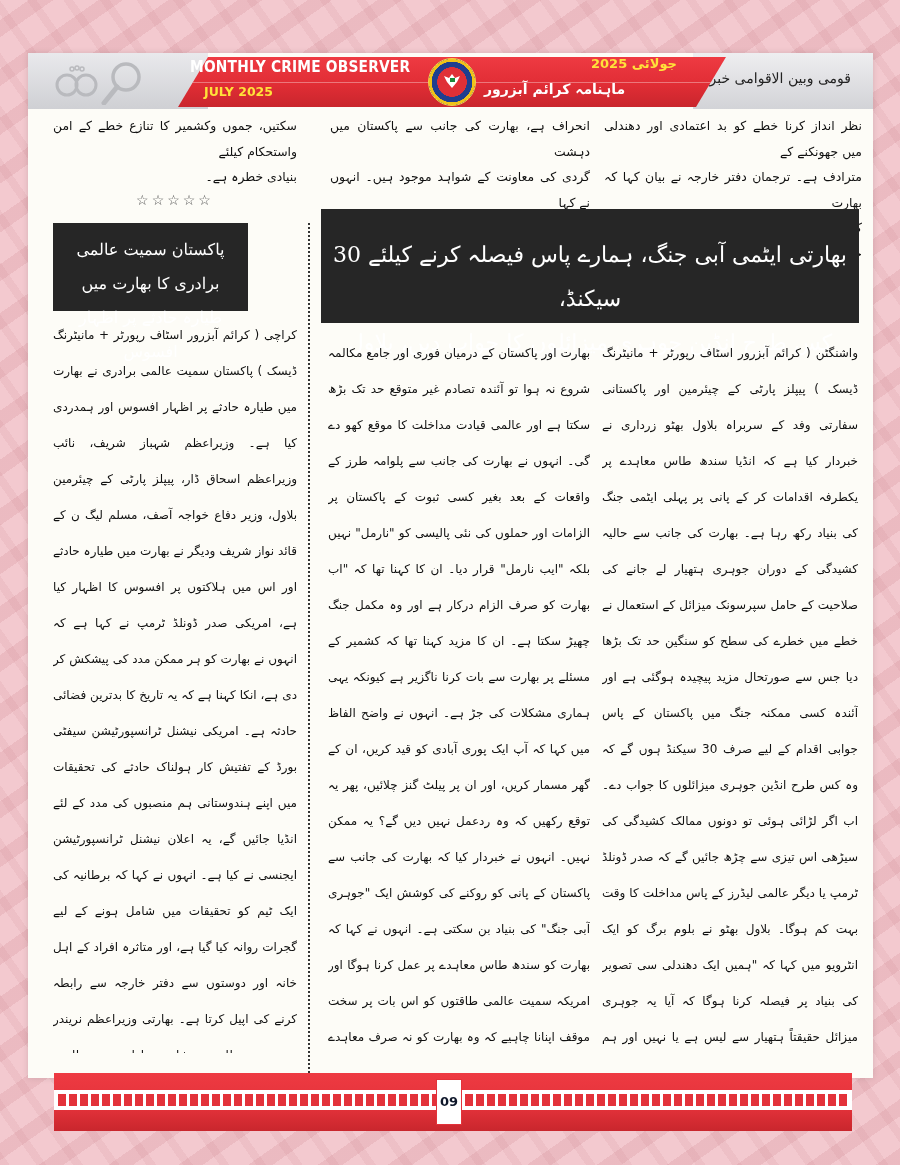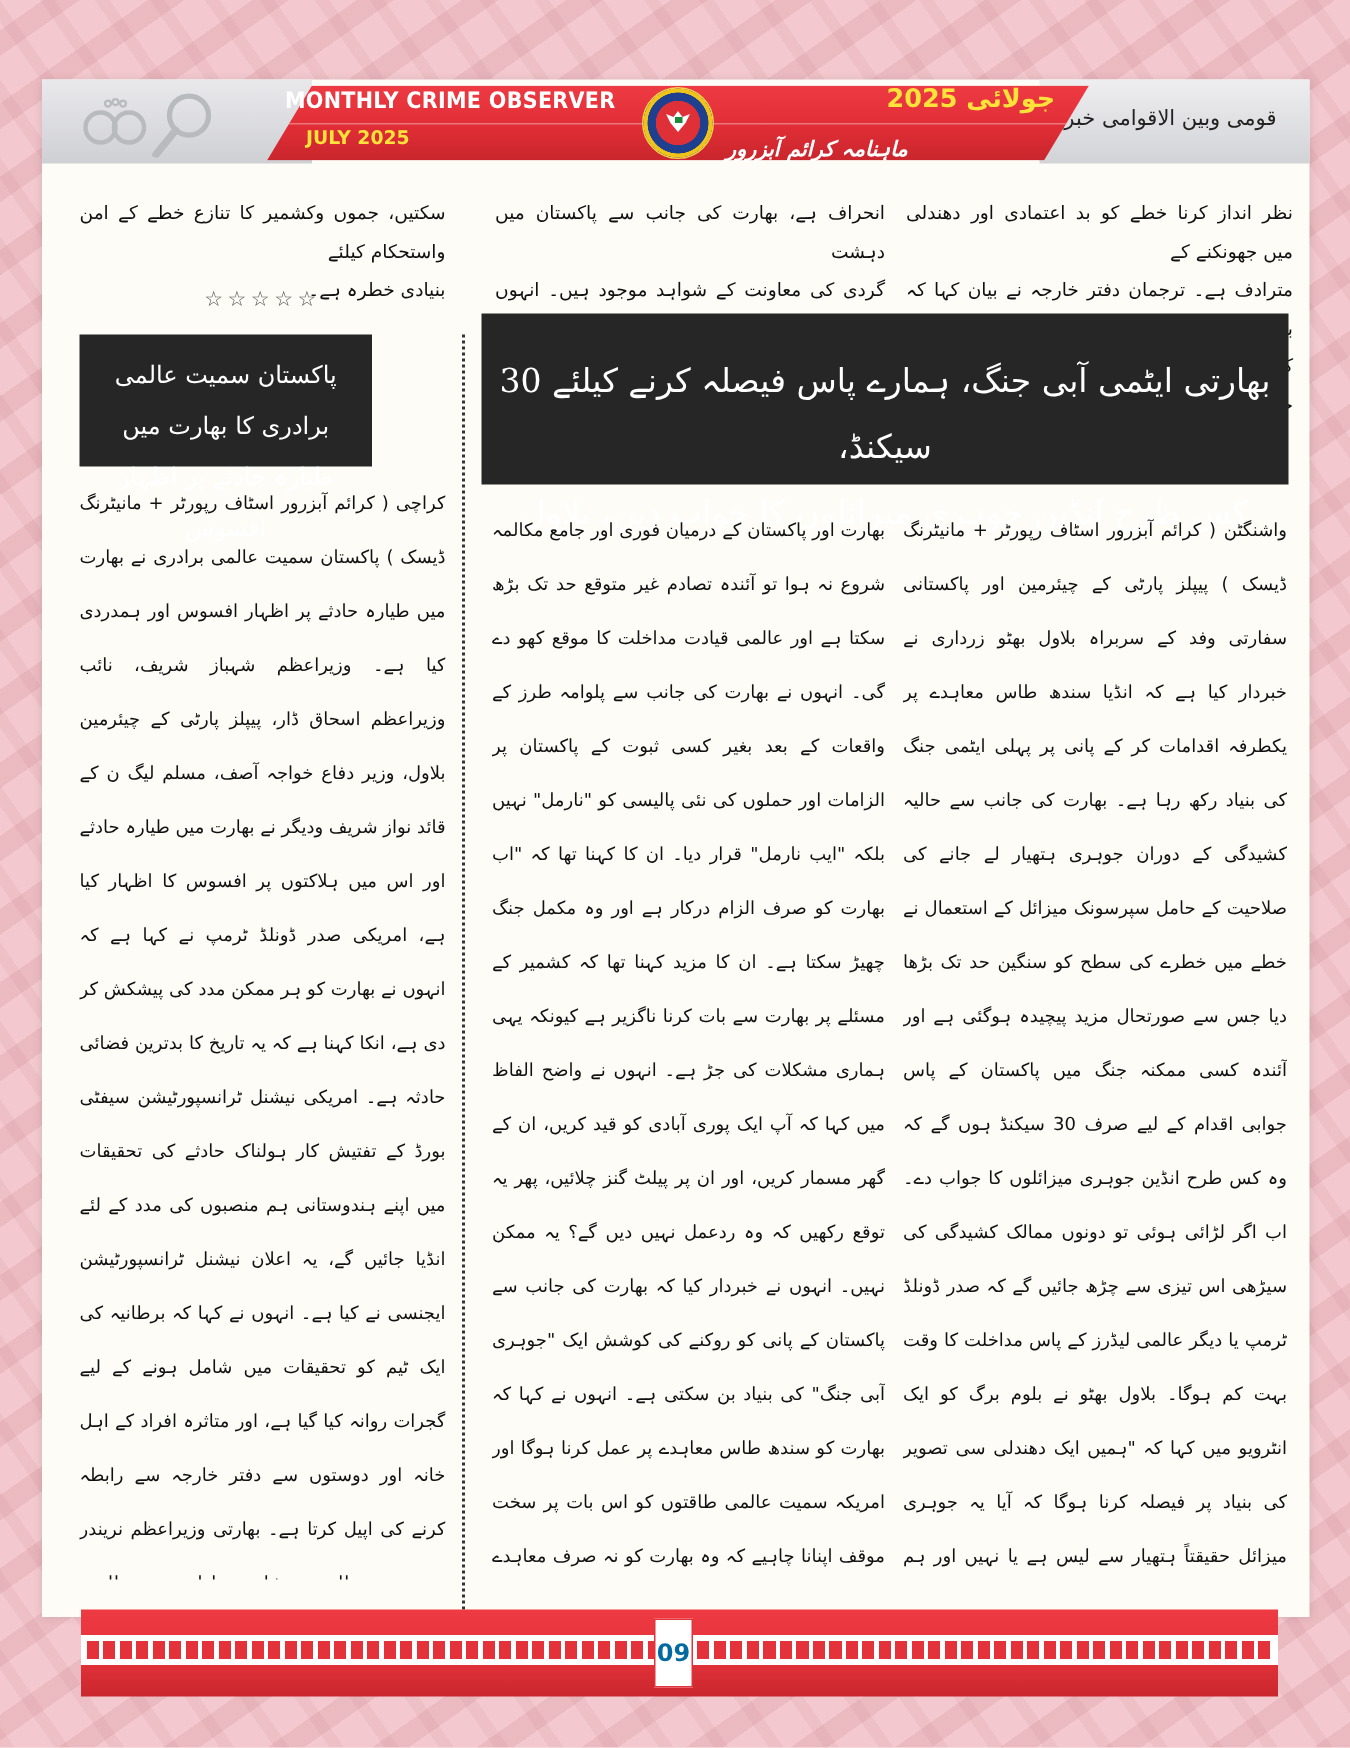--- a/index.html
+++ b/index.html
@@ -43,45 +43,45 @@
     color:#ffffff; font-family:"DejaVu Sans", sans-serif; font-weight:bold;
     font-size:15px; letter-spacing:0.2px; transform:scaleX(0.92); transform-origin:left;
     white-space:nowrap;
   }
   .hdr-date-en {
     position:absolute; left:176px; top:31px;
     color:#ffe23a; font-weight:bold; font-size:12.5px;
   }
   .hdr-date-ur {
     position:absolute; left:563px; top:3px; direction:rtl;
-    color:#ffe23a; font-weight:bold; font-size:17px;
+    color:#ffe23a; font-weight:bold; font-size:13px;
   }
   .hdr-title-ur {
-    position:absolute; left:456px; top:38px; direction:rtl;
-    color:#ffffff; font-weight:bold; font-size:14px; white-space:nowrap;font-style:italic;
+    position:absolute; left:456px; top:28px; direction:rtl;
+    color:#ffffff; font-weight:bold; font-size:14px; white-space:nowrap;
   }
   .hdr-section-ur {
     position:absolute; right:22px; top:17px; direction:rtl;
     color:#222; font-family:"DejaVu Serif", serif; font-size:14px;
   }
   .logo {
     position:absolute; left:400px; top:5px; width:46px; height:46px; border-radius:50%;
     background:radial-gradient(circle at 50% 50%, #e03037 0 45%, #1f3f8f 46% 62%, #f0c318 63% 70%, #1f3f8f 71%);
     border:1px solid #f4d24a;
   }
   .logo-inner {
     position:absolute; left:13px; top:12px; width:20px; height:20px;
   }
   .handcuff-icon { position:absolute; left:26px; top:10px; width:46px; height:36px; }
   .magnifier-icon { position:absolute; left:72px; top:6px; width:46px; height:46px; }
 
   
   .ur { direction:rtl; text-align:justify; text-align-last:right; font-family:"DejaVu Sans", sans-serif; color:#111; }
   .col-text { font-size:12px; line-height:36px; }
-  .top-snippet { position:absolute; font-size:12.4px; line-height:25.6px;margin-top:16px; }
+  .top-snippet { position:absolute; font-size:12.4px; line-height:25.6px; }
 
   .headline-main {
     position:absolute; left:293px; top:156px; width:538px; height:114px;
     background:#262626; color:#fff; direction:rtl; text-align:center;
     font-size:22px; line-height:44px; padding-top:24px; box-sizing:border-box;
     font-family:"DejaVu Serif", serif;
   }
   .headline-side {
     position:absolute; left:25px; top:170px; width:195px; height:88px;
     background:#262626; color:#fff; direction:rtl; text-align:center;
@@ -105,21 +105,21 @@
   .footer-stripe {
     position:absolute; left:0; top:17px; width:100%; height:20px; background:#fff;
   }
   .footer-dashes {
     position:absolute; left:4px; right:4px; top:21px; height:12px;
     background:repeating-linear-gradient(90deg,#e3323a 0 8px, transparent 8px 11px);
   }
   .page-num {
     position:absolute; left:382px; top:6px; width:26px; height:46px; background:#fff;
     border:1px solid #e3323a; box-sizing:border-box;
-    font-weight:bold; font-size:16px; color:#0369a1; text-align:center; line-height:44px;
+    font-weight:bold; font-size:13px; color:#0f172a; text-align:center; line-height:44px;
   }
 </style>
 </head>
 <body>
 
 <div class="bg-pattern"></div>
 
 <div class="page">
 
   <div class="header">

